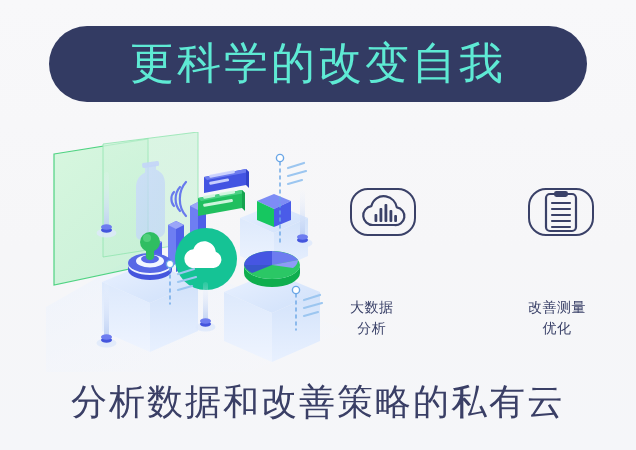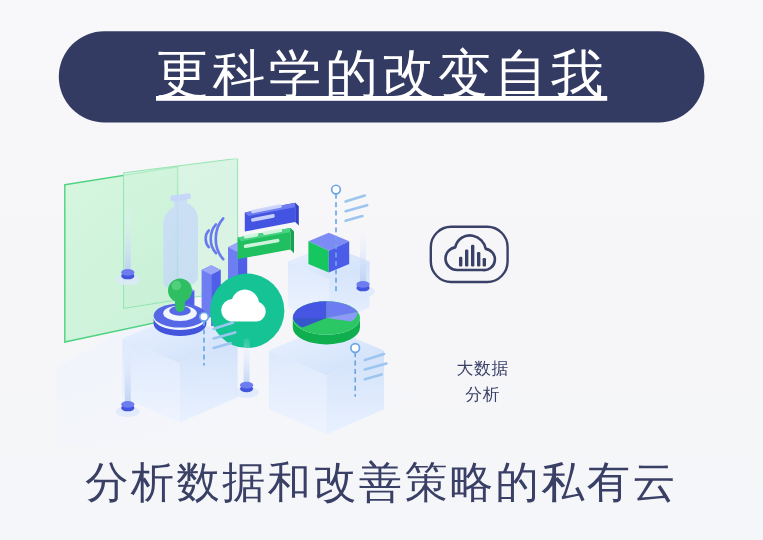--- a/index.html
+++ b/index.html
@@ -30,28 +30,27 @@
     width: 538px;
     height: 76px;
     background: #333b63;
     border-radius: 38px;
     display: flex;
     align-items: center;
     justify-content: center;
     box-sizing: border-box;
   }
   .title-text {
-    color: #ffffff;
+    color: #5eead4;
     font-size: 44px;
     letter-spacing: 3px;
     line-height: 1;
     font-weight: 400;
     white-space: nowrap;
     padding-bottom: 3px;
-    text-decoration: underline;
   }
 
   
   .headline {
     position: absolute;
     left: 0;
     top: 382px;
     width: 636px;
     text-align: center;
     color: #3a3f66;
@@ -78,21 +77,21 @@
     top: 188px;
     width: 252px;
     height: 150px;
     display: flex;
     justify-content: space-between;
   }
   .feature {
     width: 74px;
     display: flex;
     flex-direction: column;
-    align-items: flex-end;
+    align-items: flex-start;
     gap: 44px;
   }
   .feature-icon {
     width: 66px;
     height: 66px;
     border: 2px solid #3a4168;
     border-radius: 18px;
     display: flex;
     align-items: center;
     justify-content: center;
@@ -318,19 +317,36 @@
             <rect x="24.5" y="12" width="2.8" height="18" rx="1"></rect>
             <rect x="29.5" y="18" width="2.8" height="12" rx="1"></rect>
             <rect x="34.2" y="23" width="2.8" height="7" rx="1"></rect>
           </g>
         </svg>
       </div>
       <div class="feature-label">大数据
 分析</div>
     </div>
 
+    <div class="feature">
+      <div class="feature-icon">
+        <svg width="36" height="44" viewBox="0 0 36 44" xmlns="http://www.w3.org/2000/svg">
+          <rect x="3" y="4" width="30" height="37" rx="4" fill="none" stroke="#3a4168" stroke-width="2.2"></rect>
+          <rect x="11" y="1" width="14" height="6" rx="2.4" fill="#3a4168"></rect>
+          <g stroke="#3a4168" stroke-width="2.1" stroke-linecap="round">
+            <line x1="9" y1="13" x2="27" y2="13"></line>
+            <line x1="9" y1="19" x2="27" y2="19"></line>
+            <line x1="9" y1="25" x2="27" y2="25"></line>
+            <line x1="9" y1="31" x2="27" y2="31"></line>
+            <line x1="9" y1="37" x2="27" y2="37"></line>
+          </g>
+        </svg>
+      </div>
+      <div class="feature-label">改善测量
+优化</div>
+    </div>
 
 
   </div>
 
   <div class="headline">分析数据和改善策略的私有云</div>
 
 </div>
 
 </body></html>

